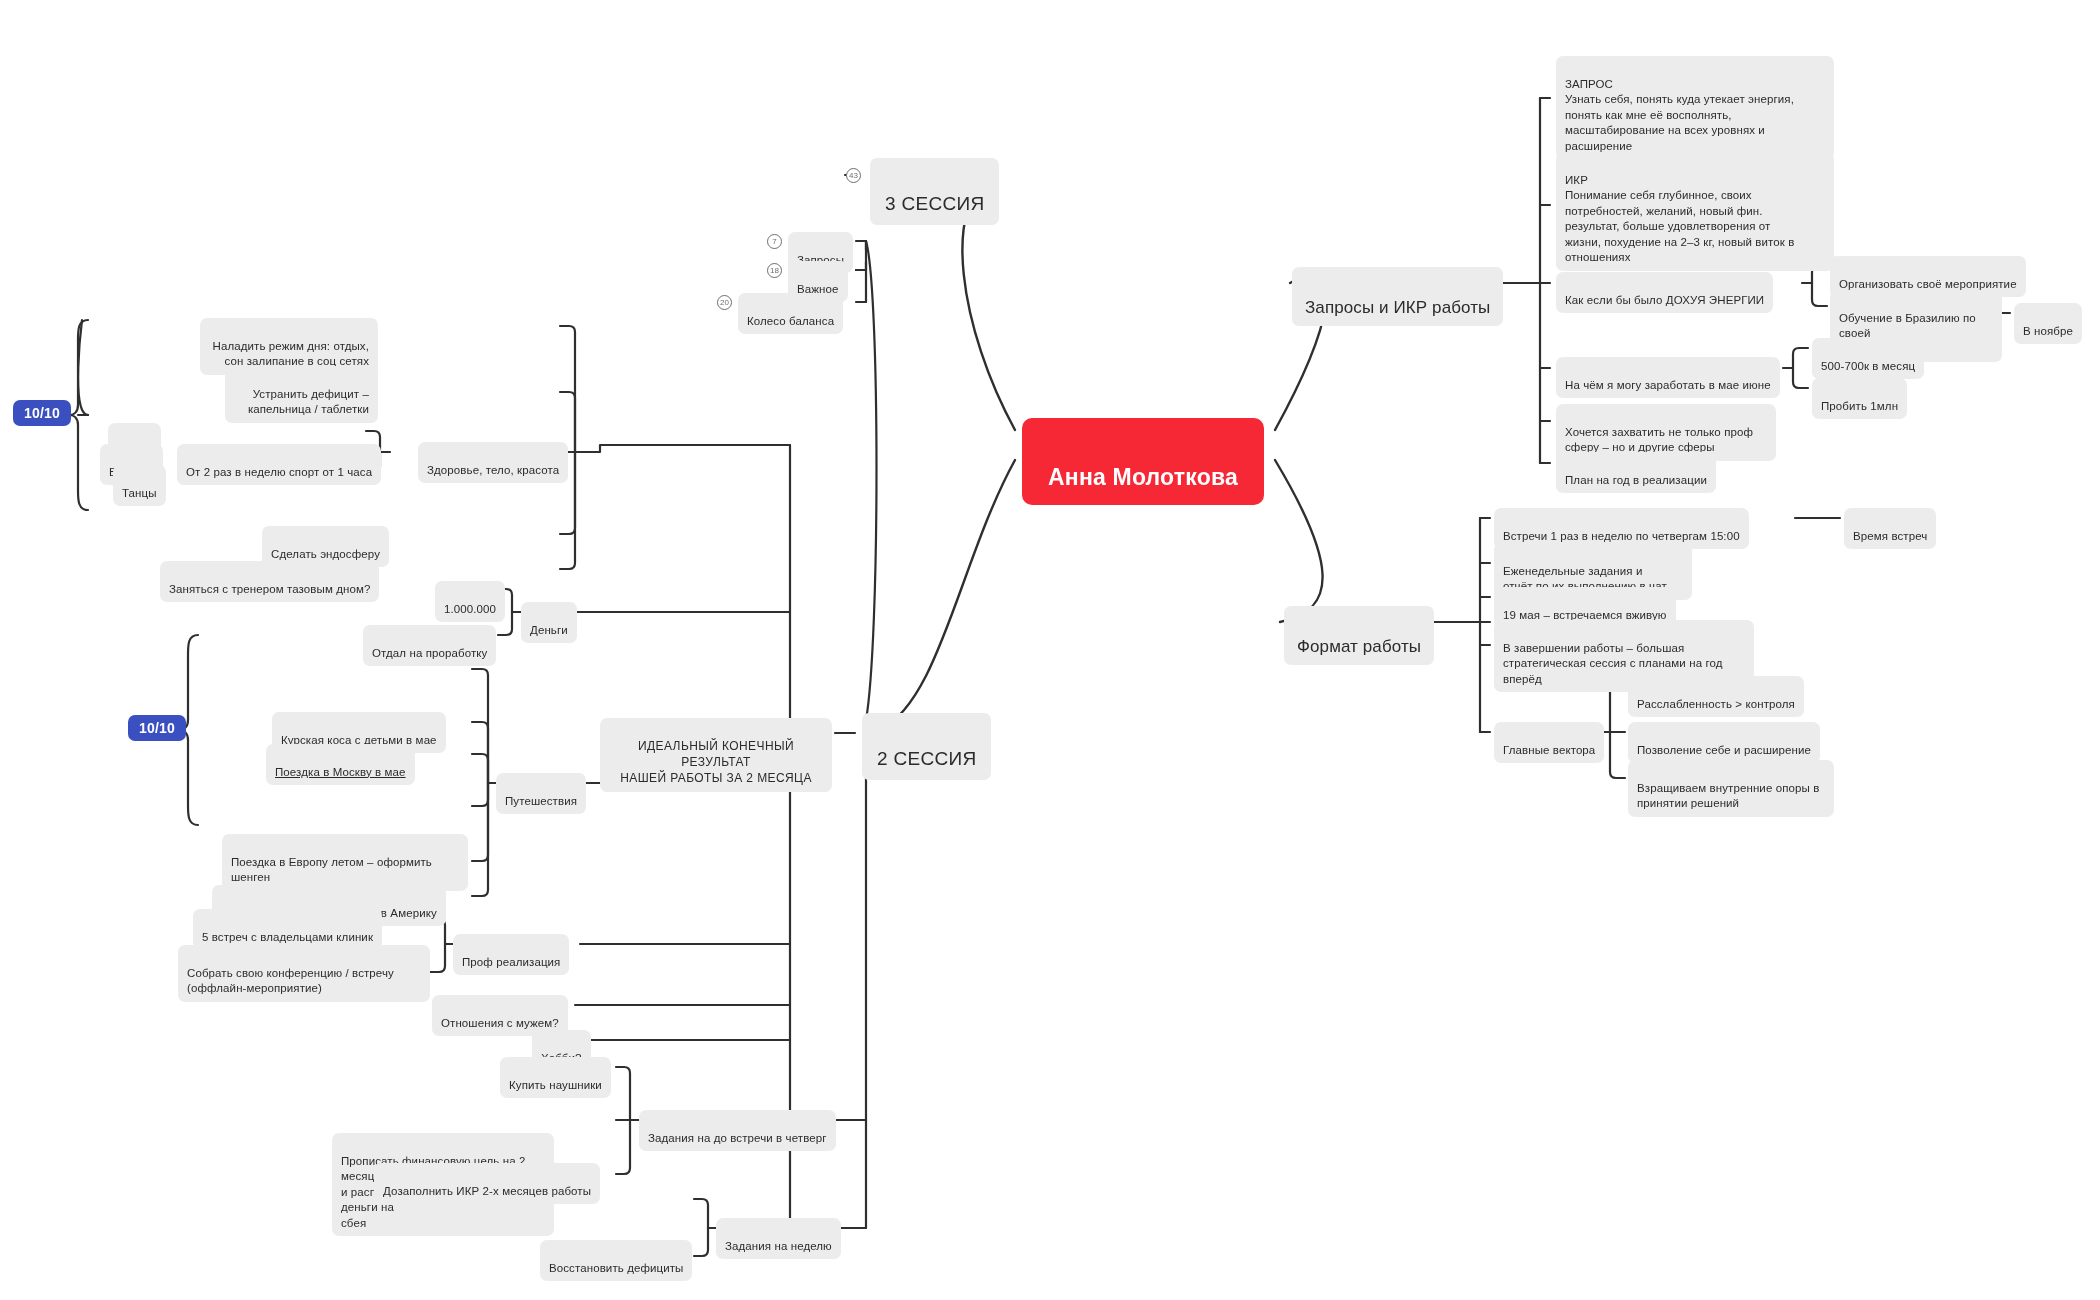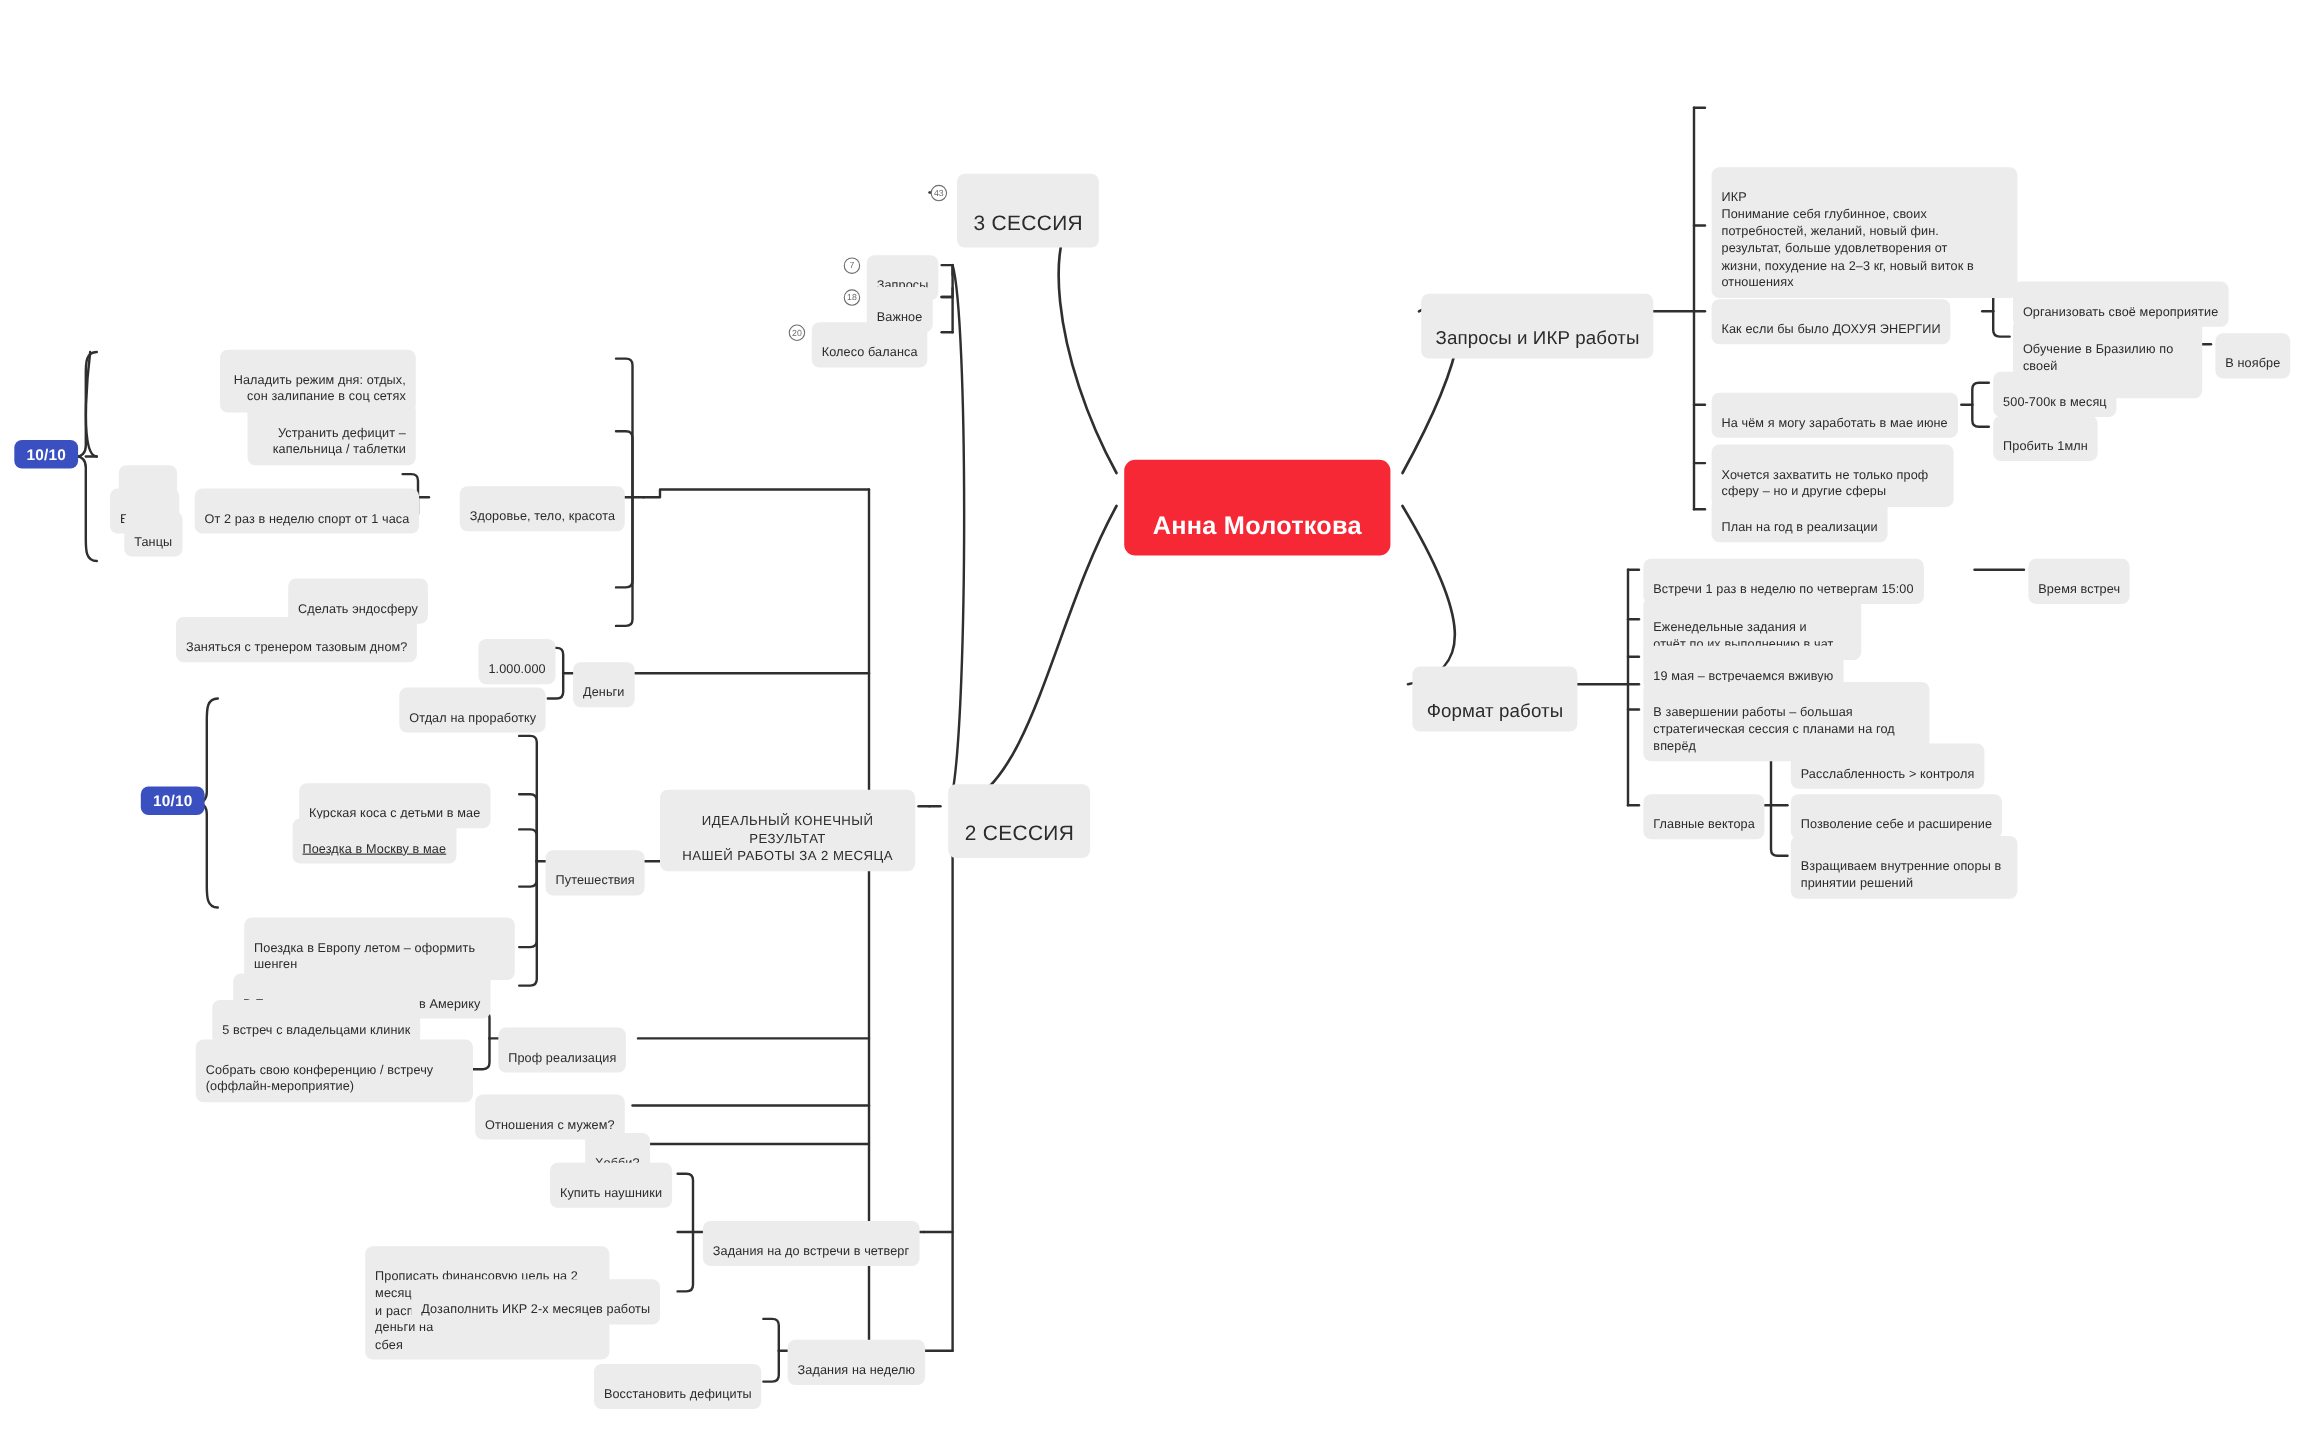--- a/index.html
+++ b/index.html
@@ -257,20 +257,27 @@
 
   <div class="node ikr-title" style="left:600px; top:718px; width:232px;">
     <span>ИДЕАЛЬНЫЙ КОНЕЧНЫЙ РЕЗУЛЬТАТ
 НАШЕЙ РАБОТЫ ЗА 2 МЕСЯЦА</span>
   </div>
 
   <div class="node branch mid" style="left:1292px; top:267px;">
     <span>Запросы и ИКР работы</span>
   </div>
 
+  <div class="node tiny lead" style="left:1556px; top:56px; width:278px;">
+    <span>ЗАПРОС
+Узнать себя, понять куда утекает энергия,
+понять как мне её восполнять,
+масштабирование на всех уровнях и
+расширение</span>
+  </div>
   <div class="node tiny lead" style="left:1556px; top:152px; width:278px;">
     <span>ИКР
 Понимание себя глубинное, своих
 потребностей, желаний, новый фин.
 результат, больше удовлетворения от
 жизни, похудение на 2–3 кг, новый виток в
 отношениях</span>
   </div>
   <div class="node tiny lead" style="left:1556px; top:272px;">
     <span>Как если бы было ДОХУЯ ЭНЕРГИИ</span>

